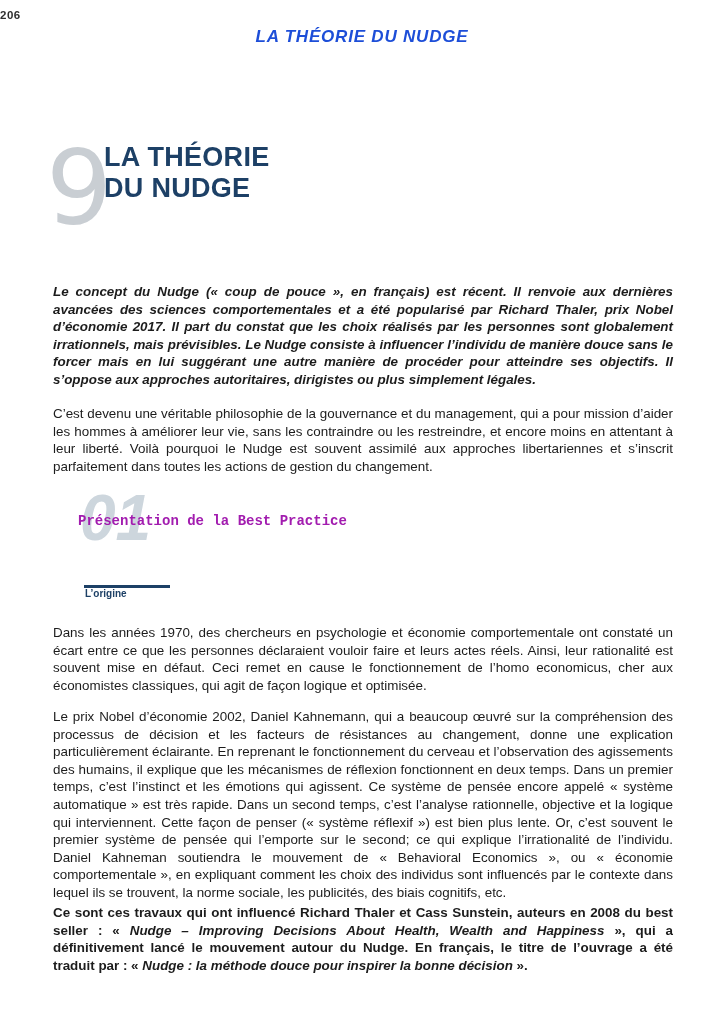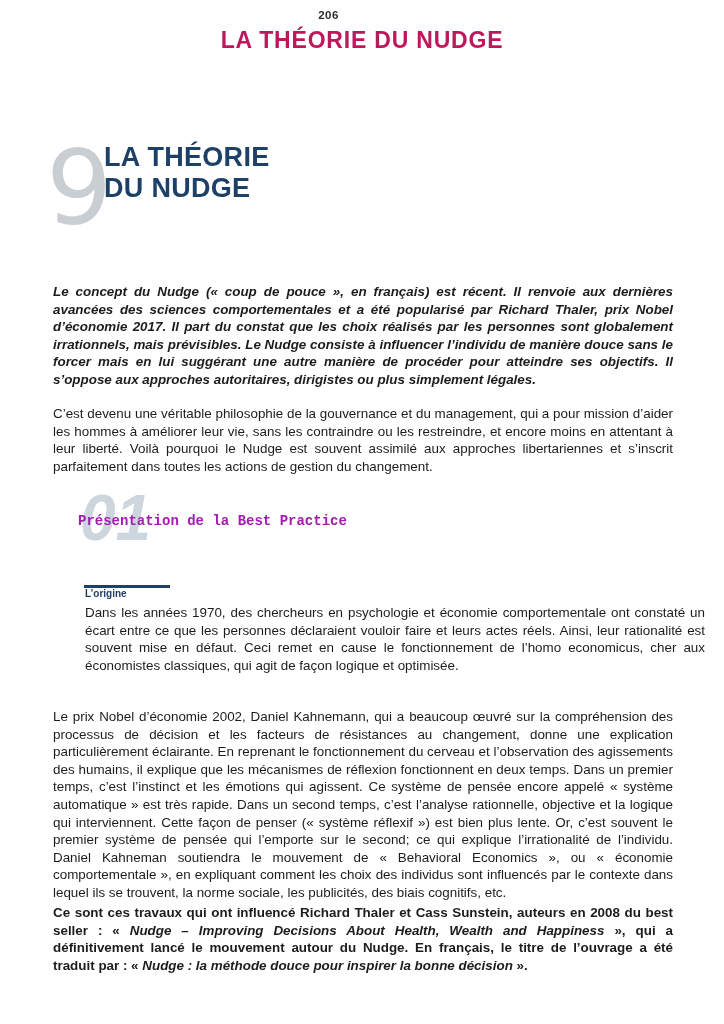--- a/index.html
+++ b/index.html
@@ -7,29 +7,30 @@
     position:relative;
     width:724px; height:1024px;
     margin:0 auto;
     background:#ffffff;
     font-family:"Liberation Sans", sans-serif;
     color:#1c1c1c;
     overflow:hidden;
   }
   .page-number {
     position:absolute; top:9px; left:0; width:657px;
-    text-align:center;
+    text-align:left;
     font-size:11.5px; font-weight:700; color:#2e2e2e;
     letter-spacing:0.5px;
   }
   .running-title {
     position:absolute; top:27px; left:0; width:724px;
     text-align:center;
-    font-size:23px; font-weight:600; color:#be185d;
+    font-size:17px; font-weight:600; color:#1d4ed8;
     letter-spacing:0.8px;
+    font-style:italic;
   }
   .chapter-number {
     position:absolute; left:46px; top:136px;
     font-family:"DejaVu Sans", sans-serif;
     font-size:104px; line-height:1; font-weight:400;
     color:#c9ced3;
   }
   .chapter-title {
     position:absolute; left:104px; top:142px;
     font-size:27px; line-height:31px; font-weight:700;
@@ -37,21 +38,21 @@
   }
   .body-par {
     position:absolute; left:53px; width:620px;
     font-size:13.4px; line-height:17.6px;
     text-align:justify;
     margin:0;
   }
   .lead { font-weight:700; font-style:italic; }
   .p2 { top:405px; }
   .lead { top:283px; }
-  .p3 { top:604px;margin-left:32px; }
+  .p3 { top:624px; }
   .p4 { top:708px; }
   .p5 { top:904px;font-weight:bold; }
   .section-number {
     position:absolute; left:80px; top:486px;
     font-size:64px; line-height:1;
     font-style:italic; font-weight:700;
     color:#cdd6dd;
   }
   .section-title {
     position:absolute; left:78px; top:513px;

